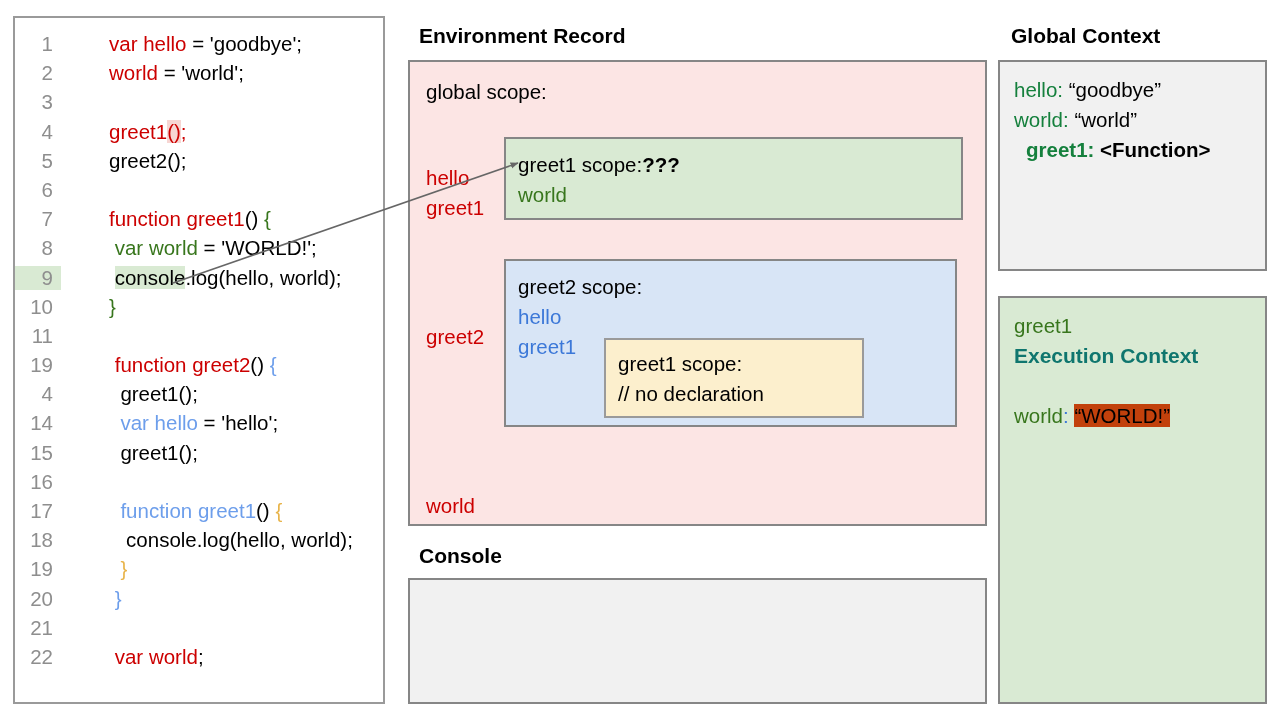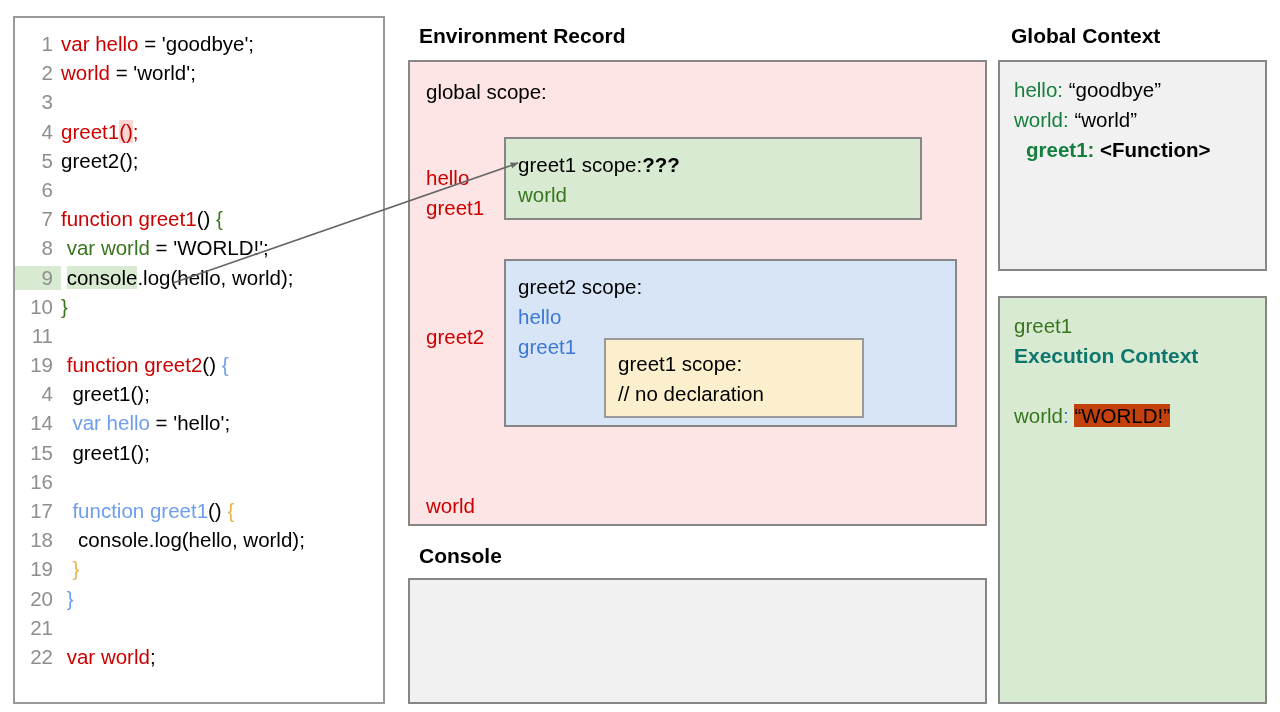--- a/index.html
+++ b/index.html
@@ -51,21 +51,21 @@
   .ln {
     width: 46px;
     min-width: 46px;
     text-align: right;
     color: #8e8e8e;
     padding-right: 8px;
     box-sizing: border-box;
     font-size: 20.5px;
   }
   .ln.hl { background: #d9ead3; }
-  .code-body { padding-left: 0px; }
+  .code-body { padding-left: 0px; margin-left: 48px; }
   .c-red   { color: #cc0000; }
   .c-green { color: #38761d; }
   .c-blue  { color: #6d9eeb; }
   .c-gold  { color: #e8b44a; }
   .hl-pink  { background: #f7d6d3; }
   .hl-green { background: #d9ead3; }
 
   
   #env-title { left: 419px; top: 24px; }
   #env-panel {
@@ -80,21 +80,21 @@
     font-size: 20.5px;
     white-space: nowrap;
   }
   .env-black { color: #000000; }
   .env-red   { color: #cc0000; }
 
   #greet1-scope-box {
     position: absolute;
     left: 94px;
     top: 75px;
-    width: 418px;
+    width: 459px;
     height: 83px;
     background: #d9ead3;
     border: 2px solid #868686;
     box-sizing: border-box;
   }
   #greet2-scope-box {
     position: absolute;
     left: 94px;
     top: 197px;
     width: 453px;

